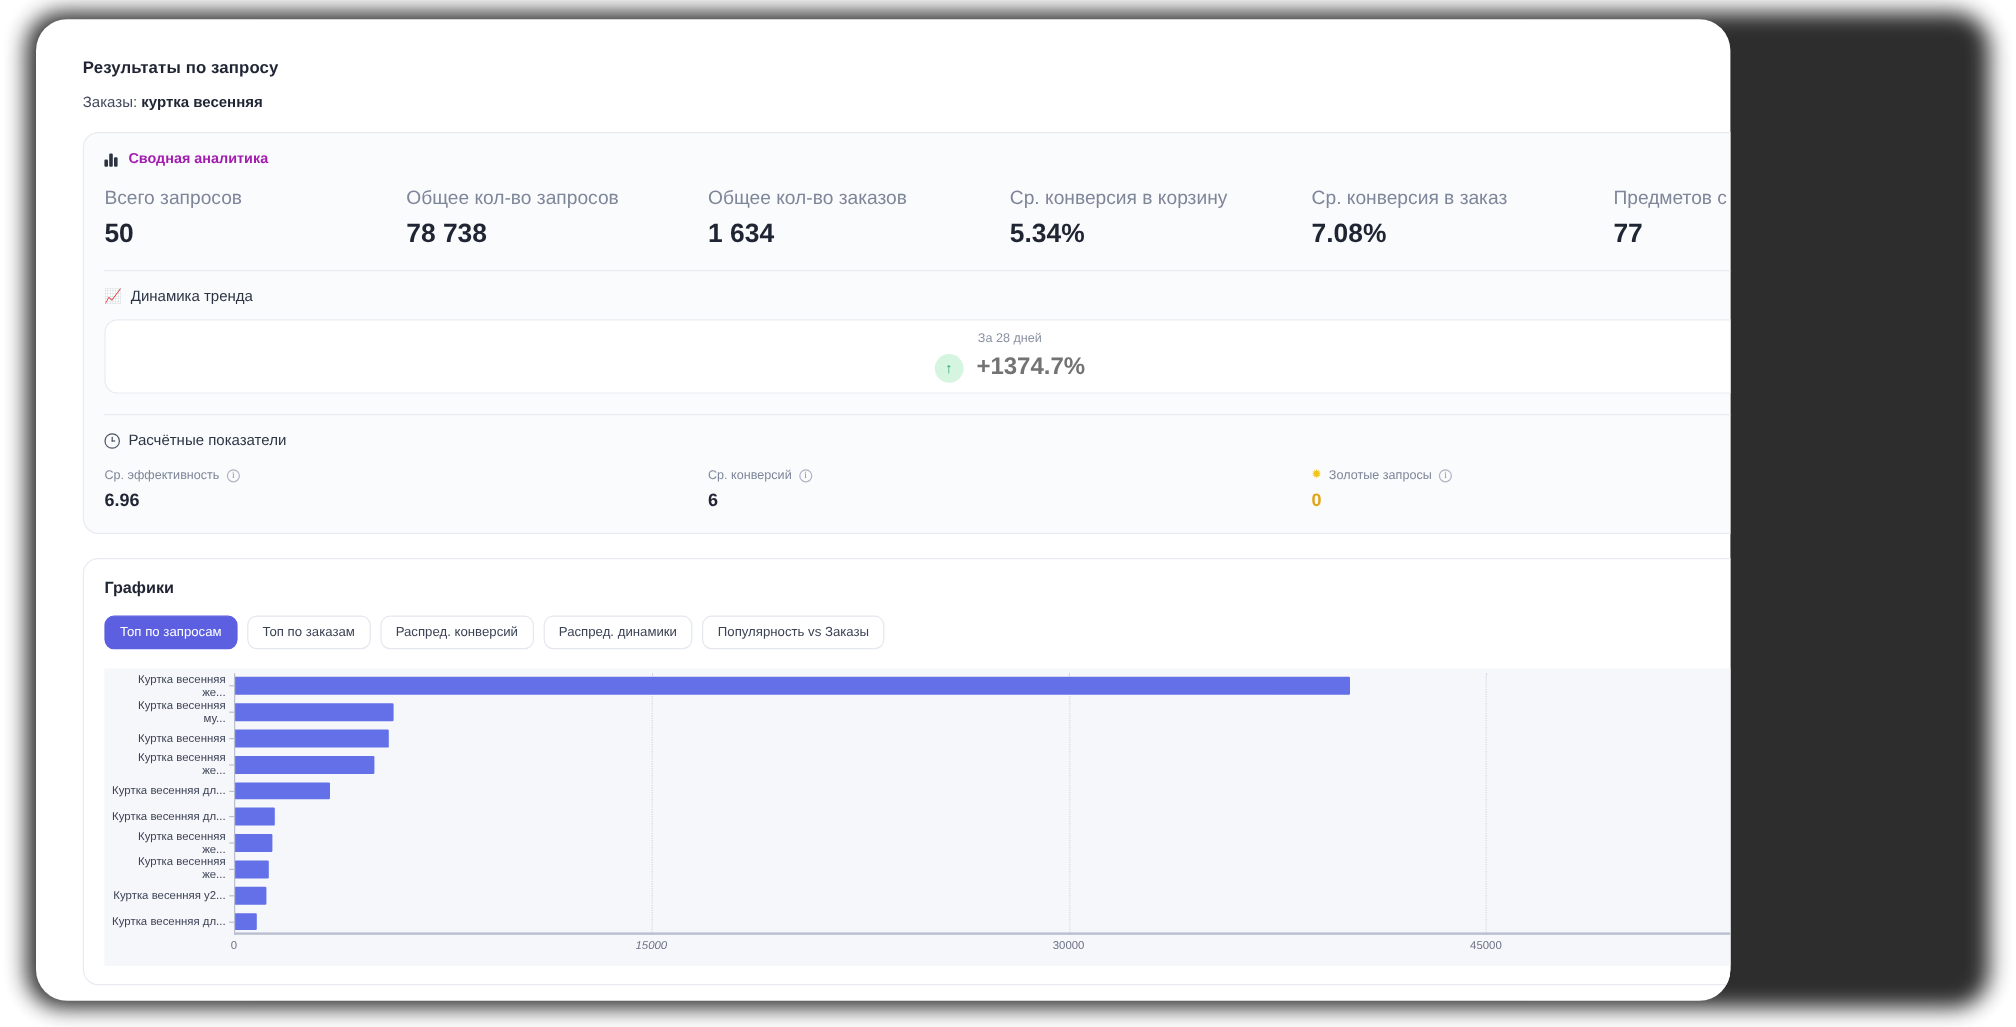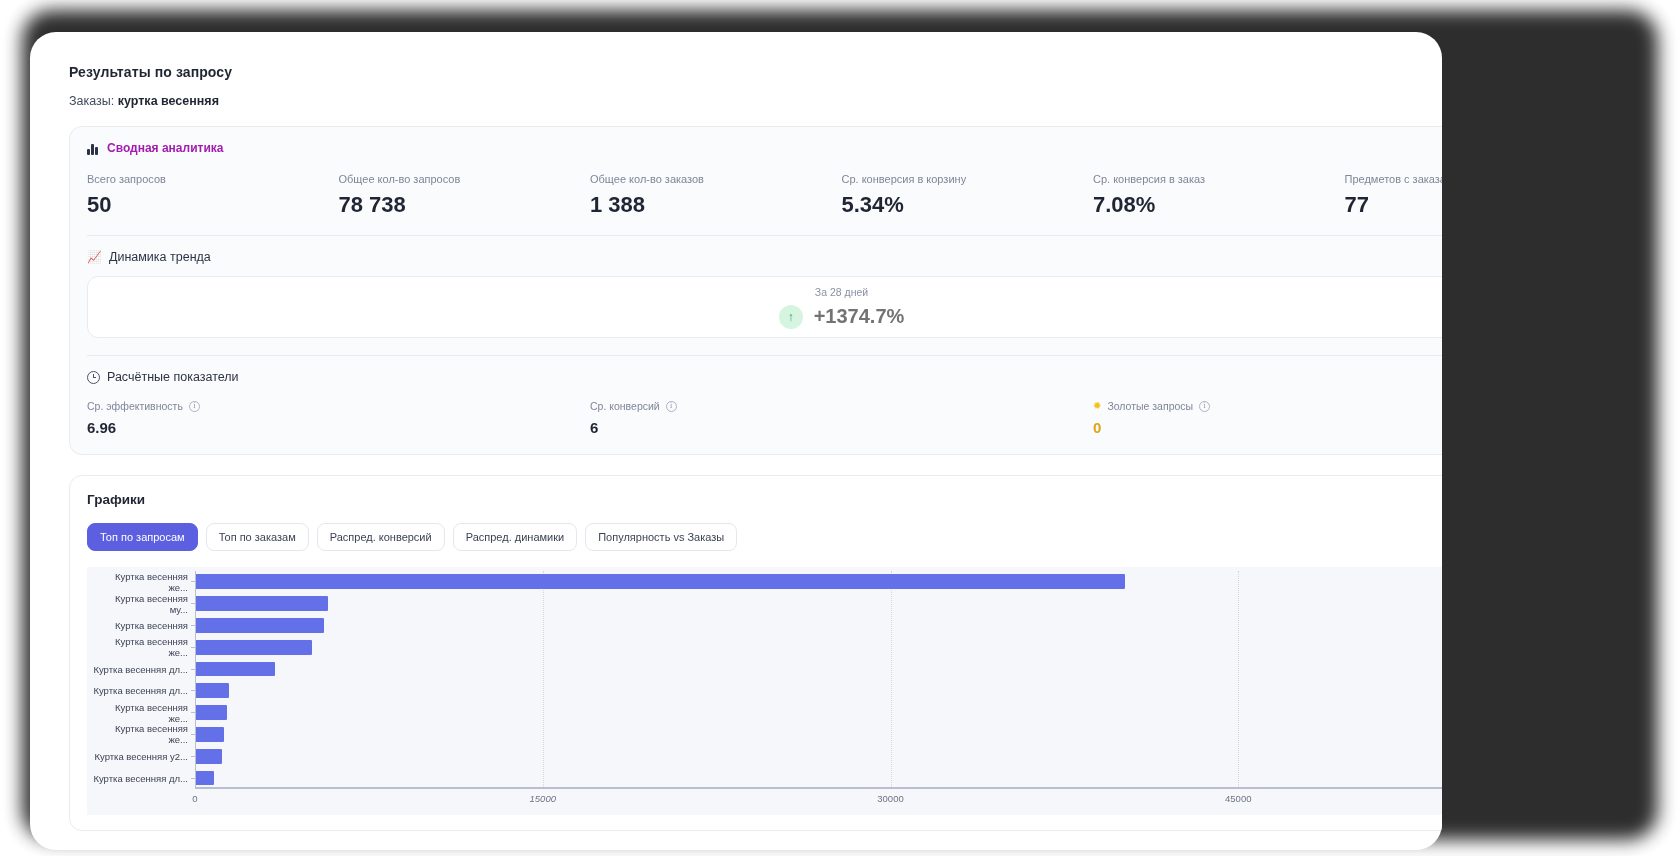--- a/index.html
+++ b/index.html
@@ -18,21 +18,20 @@
     filter: blur(9px);
     opacity: 0.92;
   }
   .window {
     position: absolute;
     left: 30px; top: 16px;
     width: 1412px; height: 818px;
     background: #ffffff;
     border-radius: 26px;
     overflow: hidden;
-    margin-top: 16px;
   }
   .content {
     position: absolute;
     left: 39px; top: 32px;
     width: 1545px;
   }
 
   .page-title {
     font-size: 14px;
     font-weight: bold;
@@ -66,21 +65,21 @@
   .bars-icon i:nth-child(1) { height: 6px; }
   .bars-icon i:nth-child(2) { height: 11px; }
   .bars-icon i:nth-child(3) { height: 8px; }
 
   .metrics {
     display: flex;
     margin-top: 18px;
   }
   .metric { flex: 1 1 0; min-width: 0; }
   .metric-label {
-    font-size: 11px; color: #7e8699; white-space: nowrap;
+    font-size: 16px; color: #7e8699; white-space: nowrap;
   }
   .metric-value {
     margin-top: 7px;
     font-size: 22px; font-weight: bold; color: #1f2533;
   }
 
   .divider { height: 1px; background: #e9ebf1; margin: 17px 0 0 0; }
 
   .section-head {
     display: flex; align-items: center; gap: 7px;
@@ -245,21 +244,21 @@
           <div class="metric">
             <div class="metric-label">Всего запросов</div>
             <div class="metric-value">50</div>
           </div>
           <div class="metric">
             <div class="metric-label">Общее кол-во запросов</div>
             <div class="metric-value">78 738</div>
           </div>
           <div class="metric">
             <div class="metric-label">Общее кол-во заказов</div>
-            <div class="metric-value">1 388</div>
+            <div class="metric-value">1 634</div>
           </div>
           <div class="metric">
             <div class="metric-label">Ср. конверсия в корзину</div>
             <div class="metric-value">5.34%</div>
           </div>
           <div class="metric">
             <div class="metric-label">Ср. конверсия в заказ</div>
             <div class="metric-value">7.08%</div>
           </div>
           <div class="metric">

